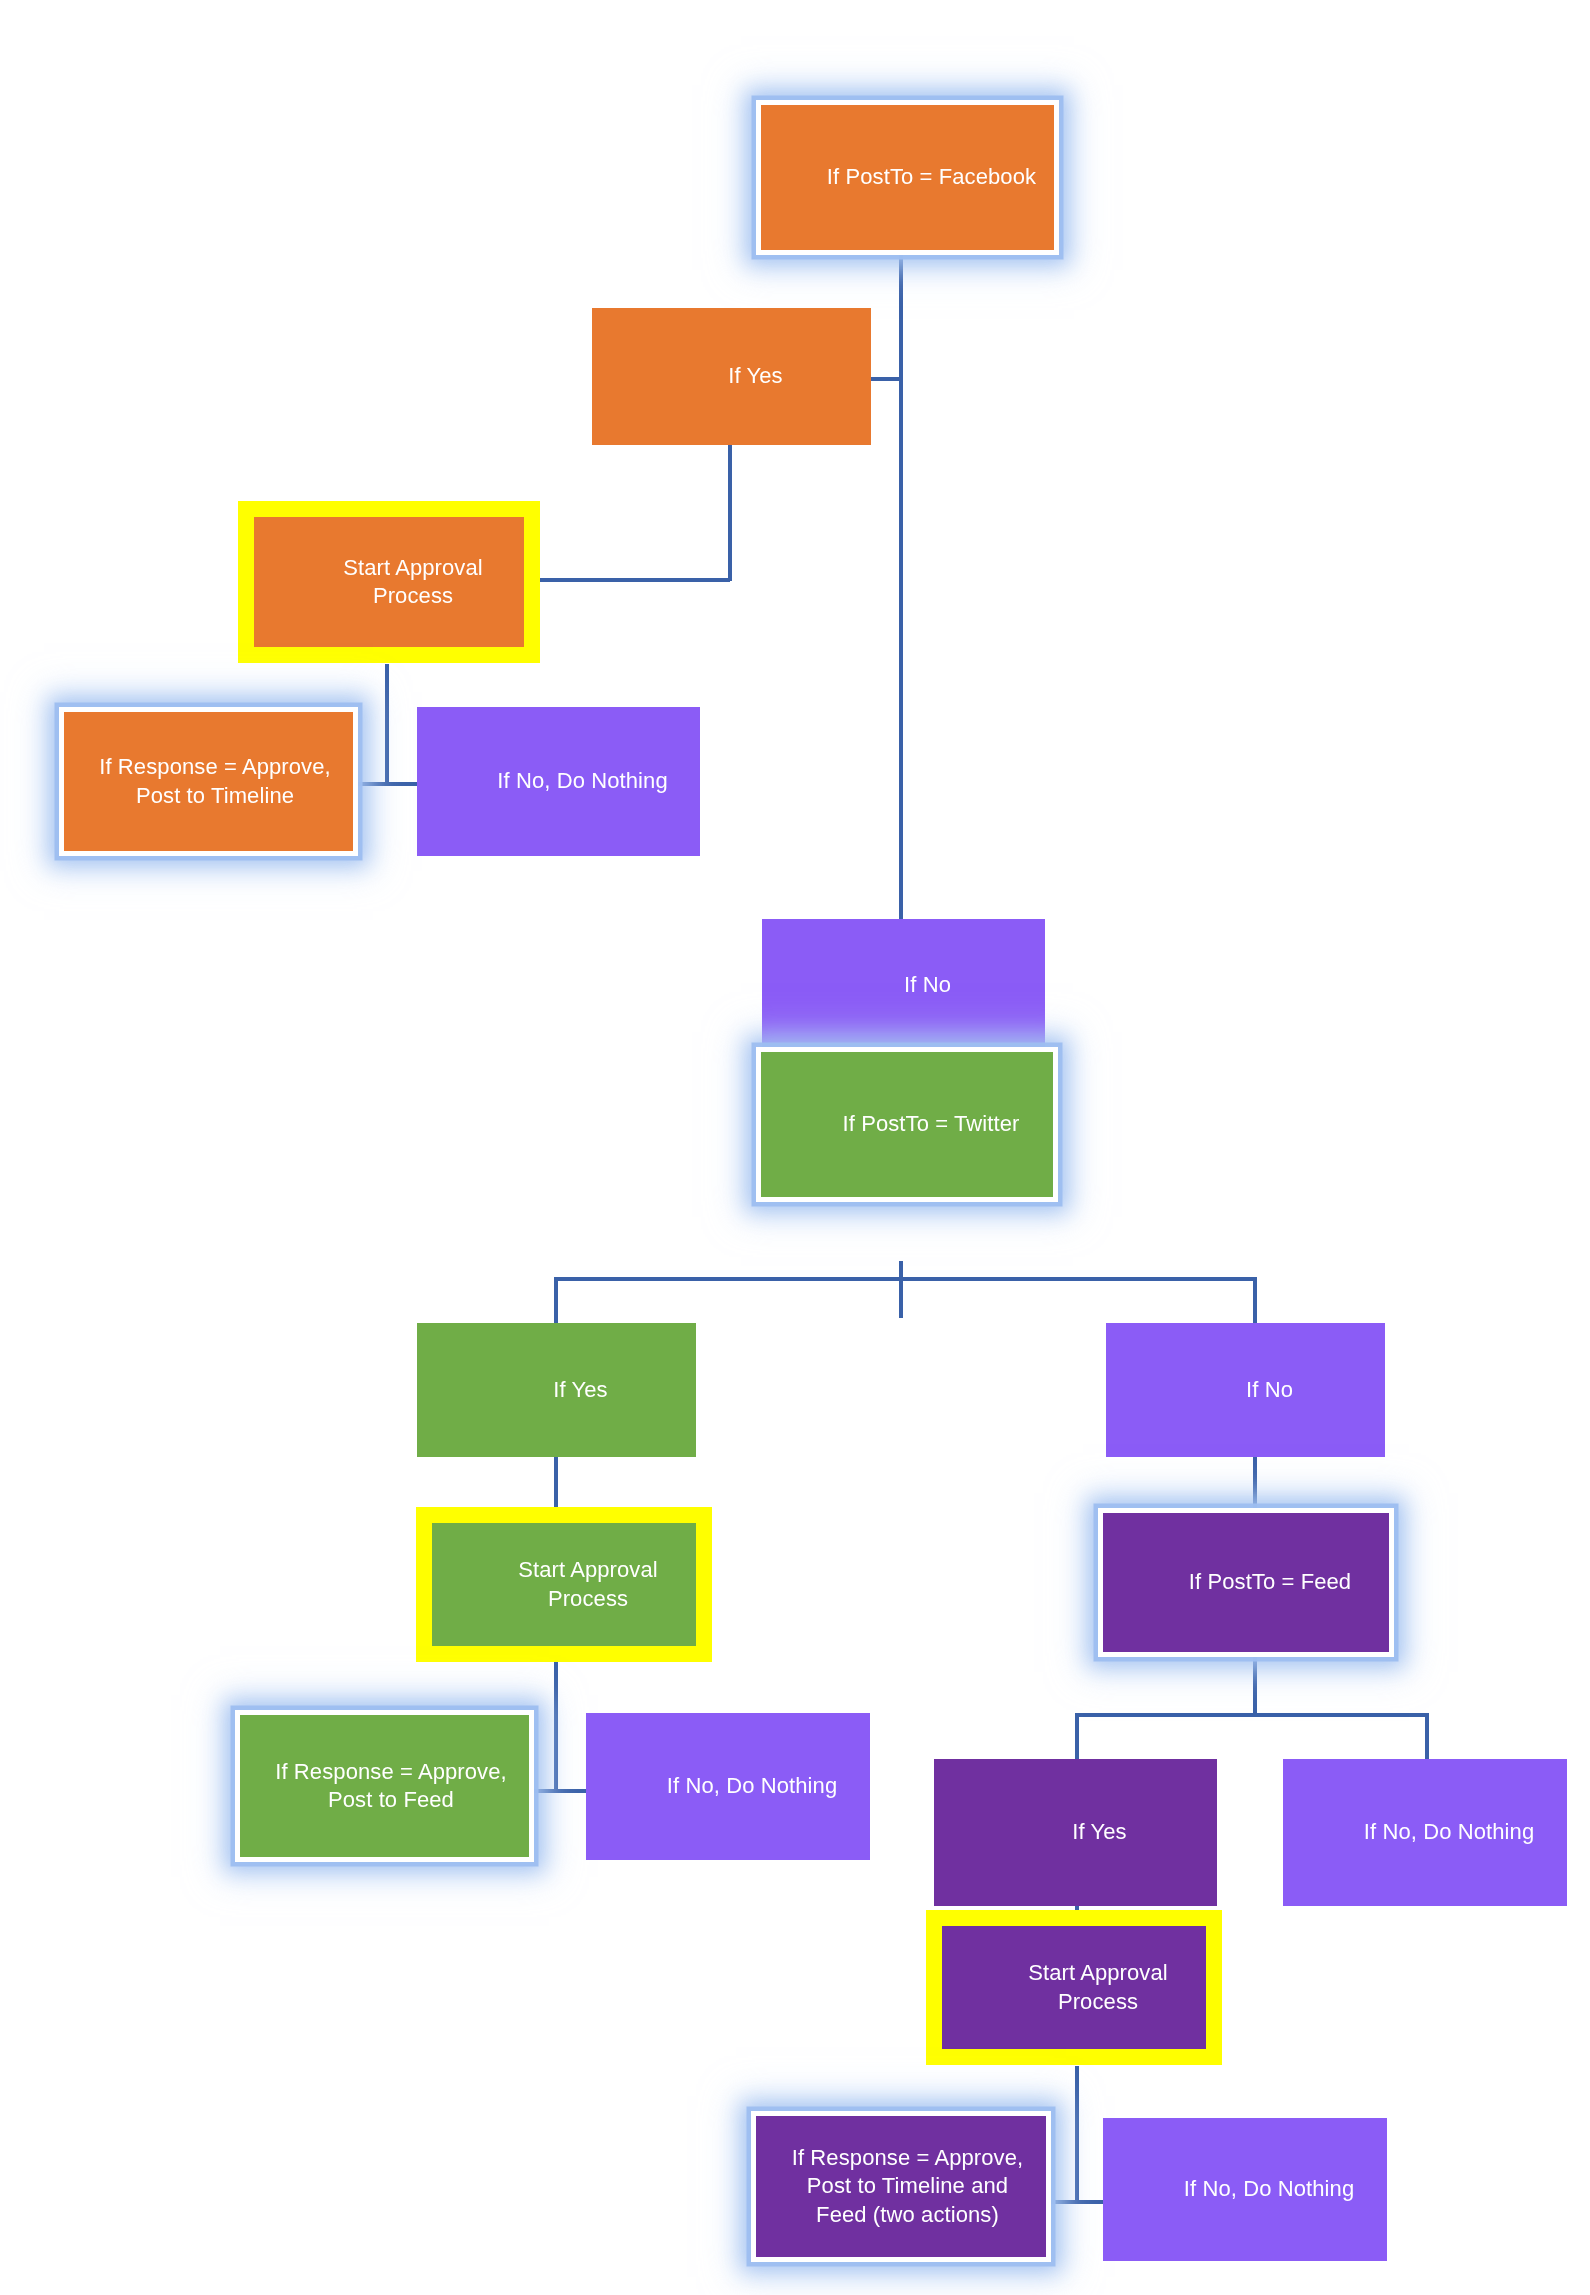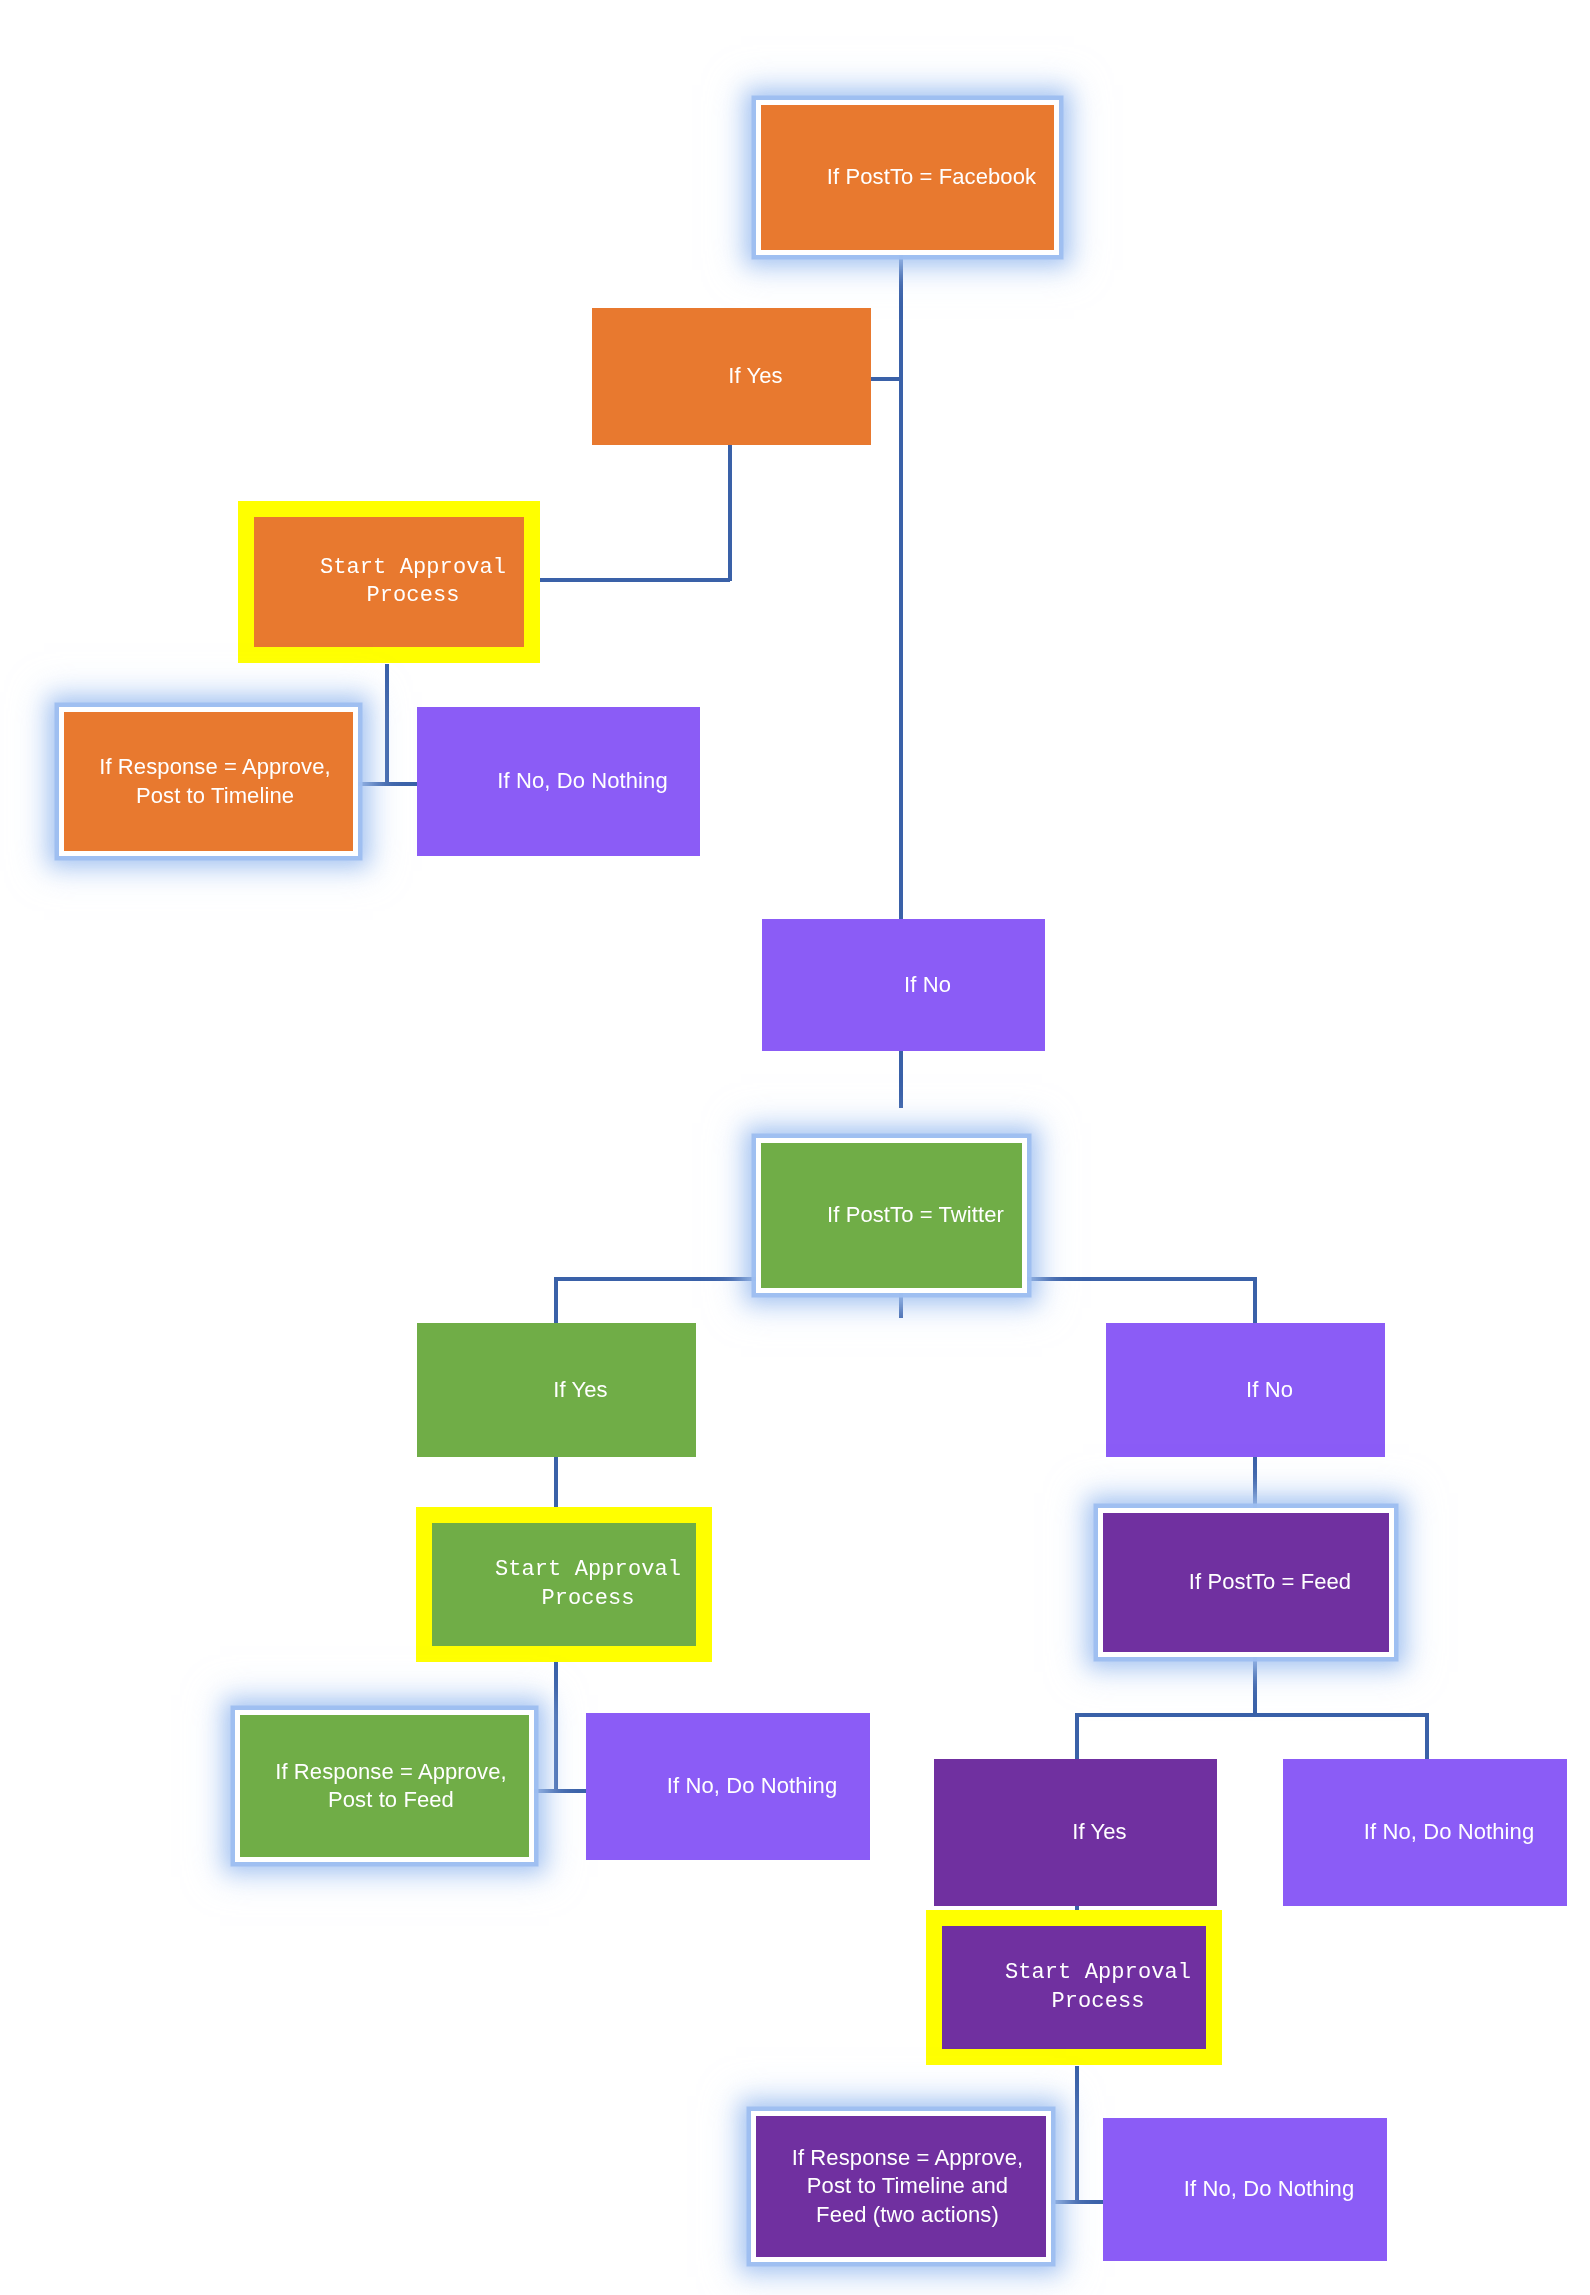--- a/index.html
+++ b/index.html
@@ -39,21 +39,20 @@
 
   
   .sel-glow{
     border:5.3px solid #ffffff;
     box-shadow:0 0 0 4.5px rgba(157,190,240,.95),
                0 0 19.6px 9px rgba(157,190,240,.85),
                0 0 33px 15px rgba(190,214,247,.55);
   }
   .sel-yellow{
     border:16.6px solid #FFFF00;
-    font-family:Liberation Mono, monospace;
   }
 
   
   .conn{position:absolute;background:#3A61A8;z-index:1;}
   .conn.v{width:3.8px;}
   .conn.h{height:3.8px;}
 </style>
 </head>
 <body>
 
@@ -111,21 +110,21 @@
   </div>
 
   <div class="node fill-blue" style="left:417px;top:707px;width:283px;height:149px;">
     <span class="lbl">If No, Do Nothing</span>
   </div>
 
   <div class="node fill-blue" style="left:762px;top:919px;width:283px;height:132px;">
     <span class="lbl">If No</span>
   </div>
 
-  <div class="node fill-green sel-glow" style="left:756px;top:1138px;width:271px;height:155px;">
+  <div class="node fill-green sel-glow" style="left:756px;top:1047px;width:302px;height:155px;">
     <span class="lbl">If PostTo = Twitter</span>
   </div>
 
   <div class="node fill-green" style="left:417px;top:1323px;width:279px;height:134px;">
     <span class="lbl">If Yes</span>
   </div>
 
   <div class="node fill-blue" style="left:1106px;top:1323px;width:279px;height:134px;">
     <span class="lbl">If No</span>
   </div>

